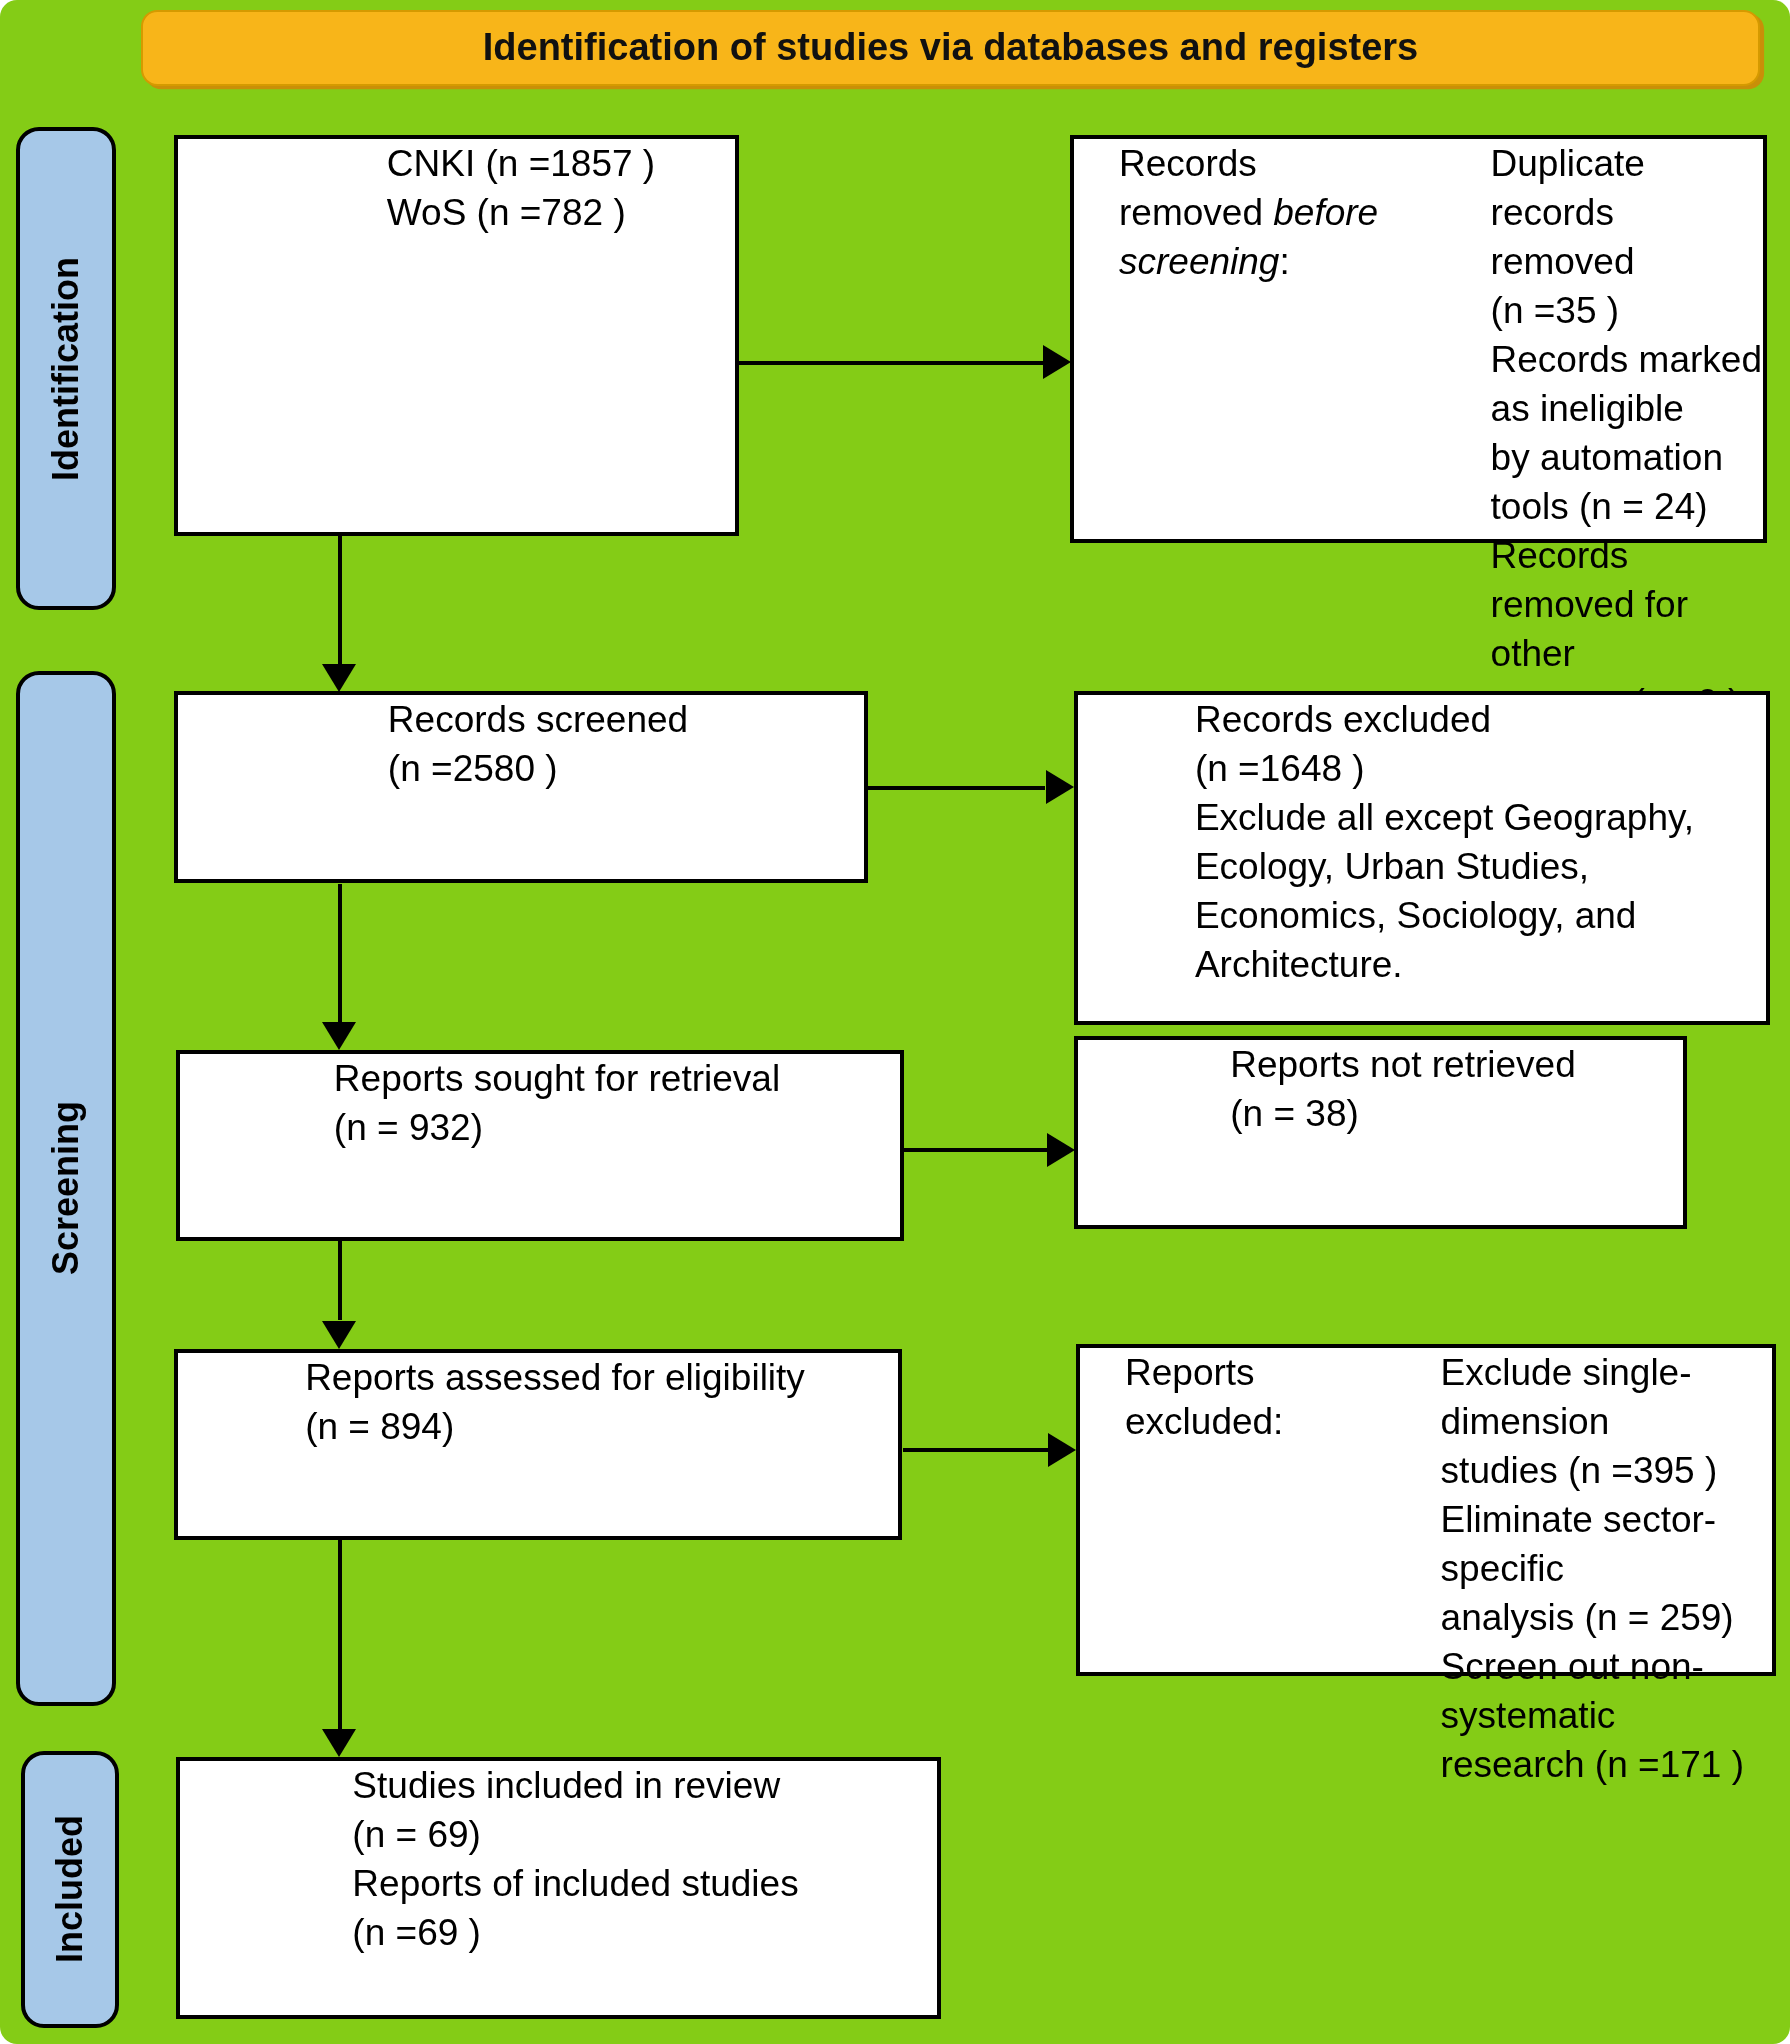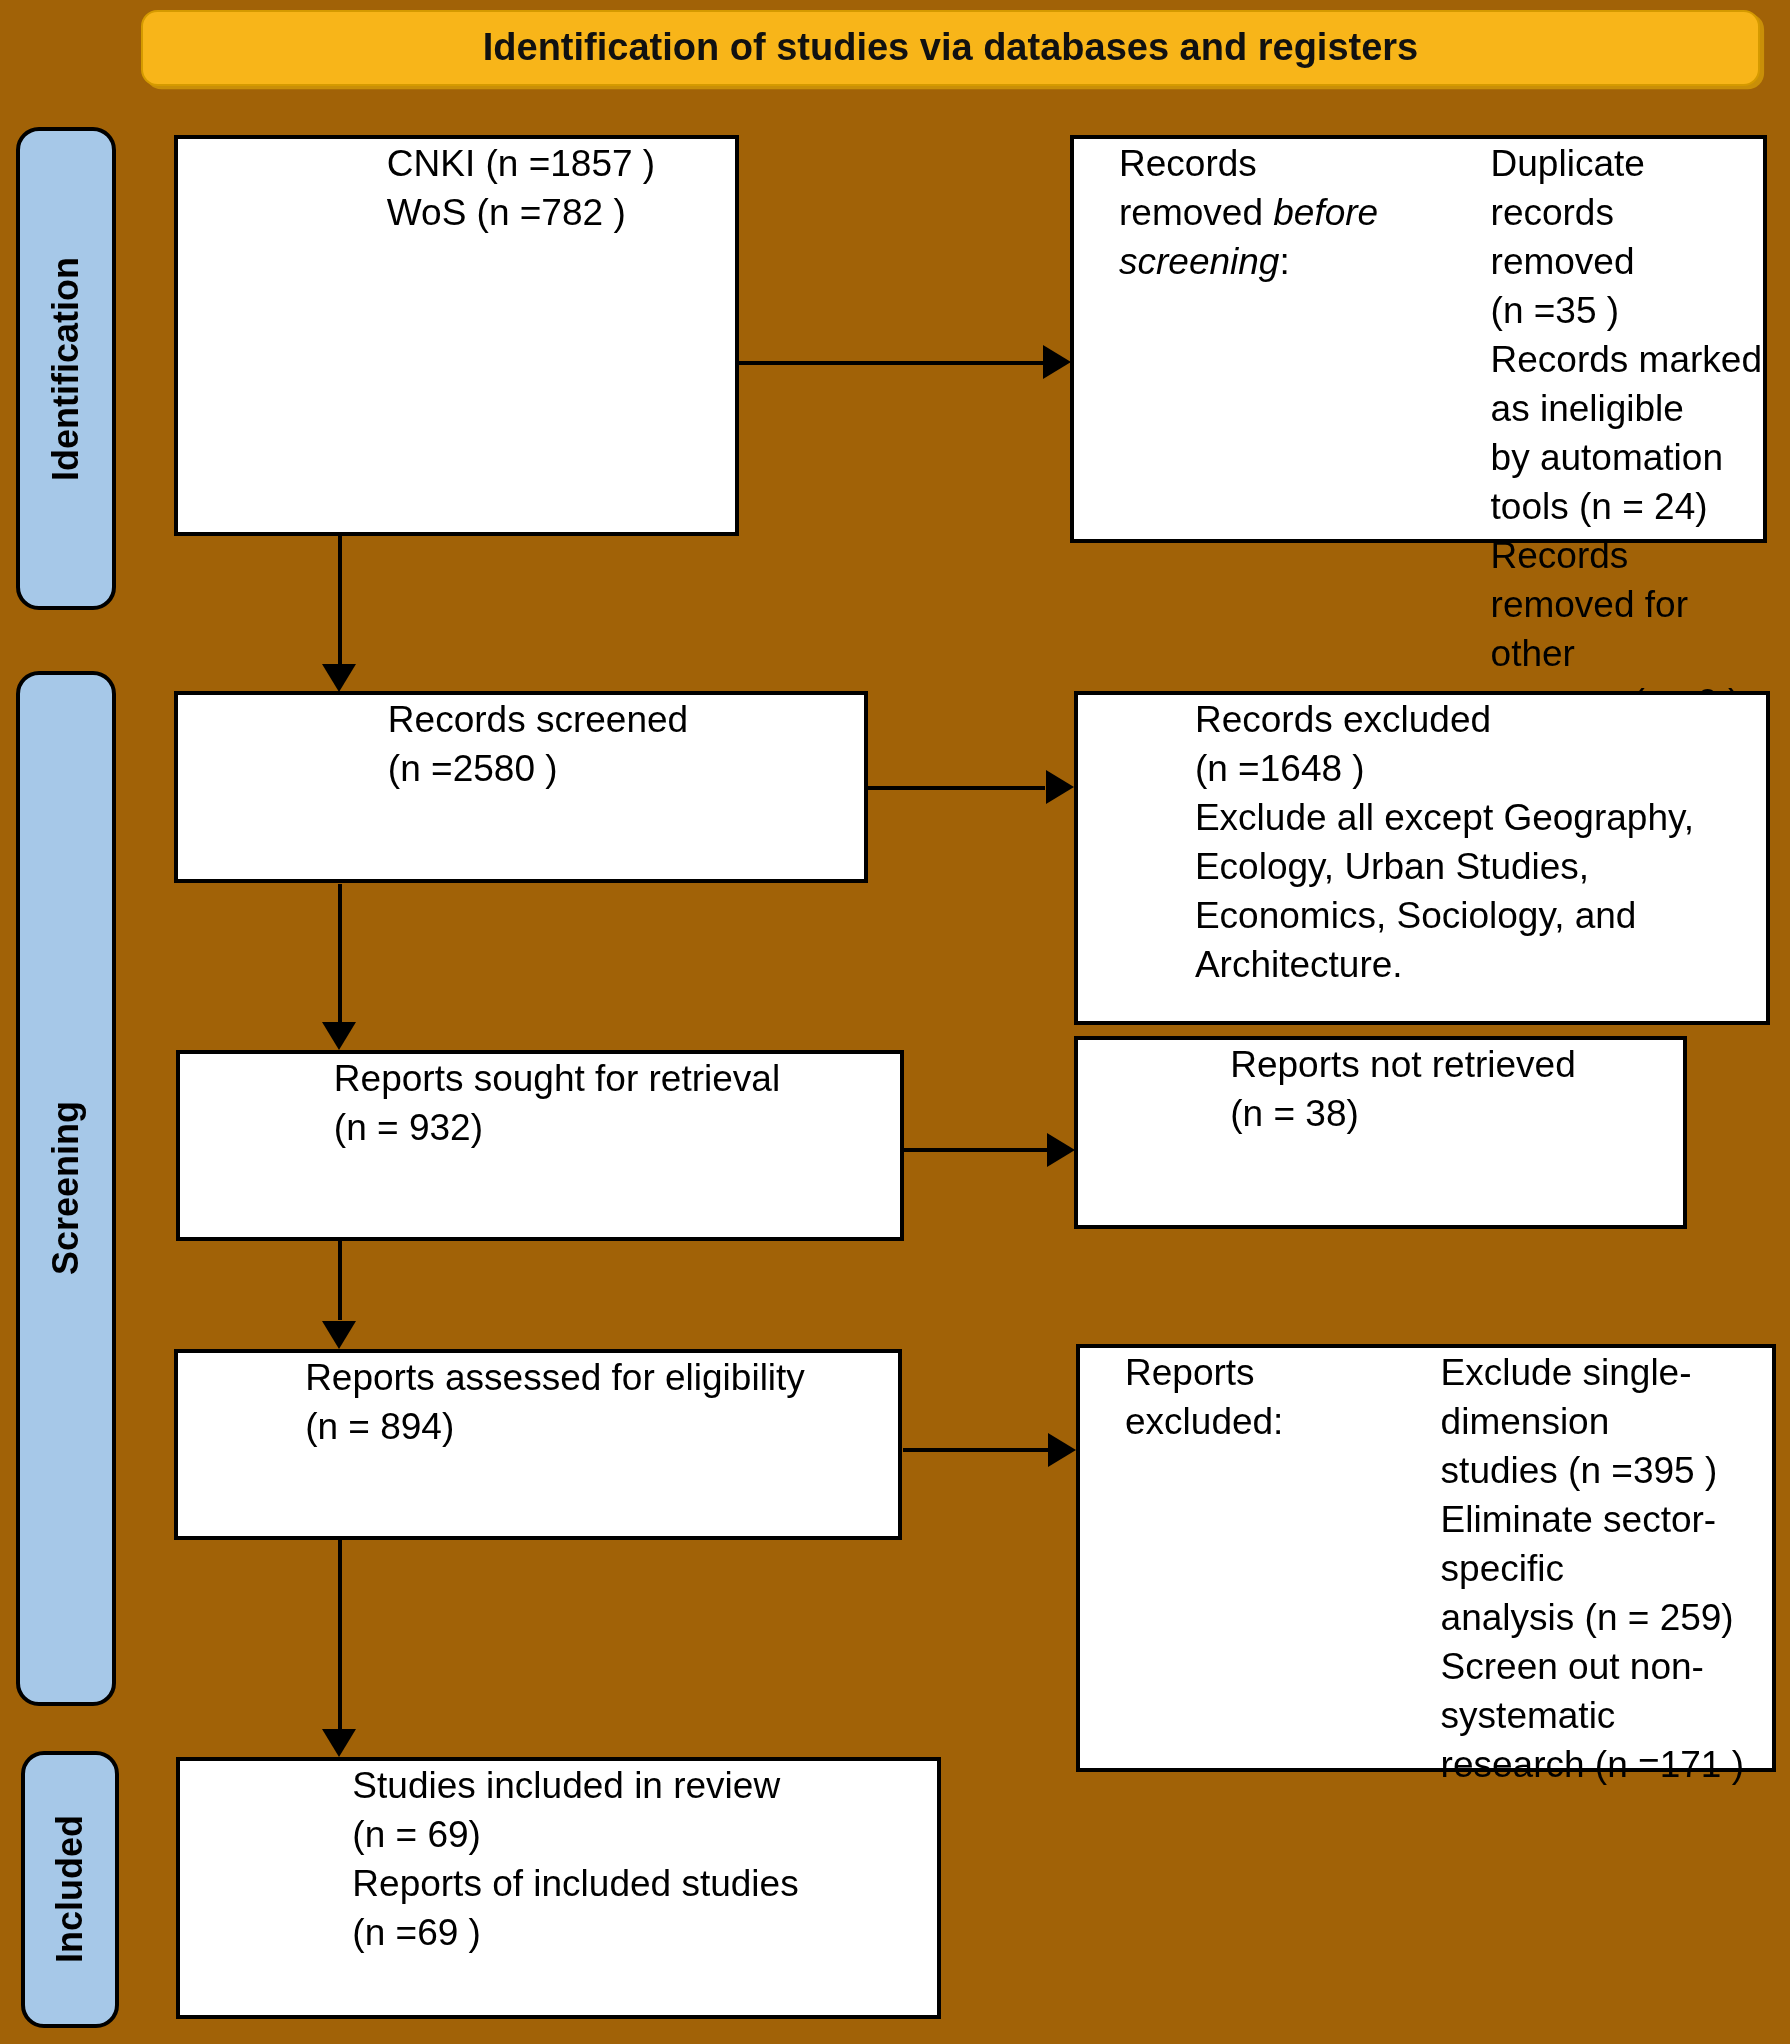--- a/index.html
+++ b/index.html
@@ -1,19 +1,20 @@
 <!DOCTYPE html>
 <html style="font-size:13px"><head>
 <meta charset="utf-8">
 <style>
   html,body{margin:0;padding:0;background:#ffffff;}
   .canvas{
-    position:relative;width:1790px;height:2044px;background:#a16207;
+    position:relative;width:1790px;height:2044px;background:#84cc16;
     font-family:"Liberation Sans","DejaVu Sans",sans-serif;color:#000;
     overflow:hidden;
+    border-radius:17px;
   }
   .banner{
     position:absolute;left:141px;top:9.8px;width:1619px;height:76px;
     background:#f8b519;border:2.5px solid #d59a00;border-radius:16.4px;
     box-shadow:4.1px 3.3px 0 #c98f08;
     display:flex;align-items:center;justify-content:center;
     box-sizing:border-box;
   }
   .banner .title{font-size:38px;font-weight:bold;color:#111;}
   .side-label{
@@ -99,21 +100,21 @@
   <div class="box" style="left:1074px;top:1036px;width:613px;height:193px;padding-left:45px;">
     <div class="prel">Reports not retrieved
 (n = 38)</div>
   </div>
 
   <div class="box" style="left:174px;top:1349px;width:728px;height:191px;padding-left:34px;">
     <div class="prel">Reports assessed for eligibility
 (n = 894)</div>
   </div>
 
-  <div class="box" style="left:1076px;top:1344px;width:700px;height:428px;padding-left:45px;">
+  <div class="box" style="left:1076px;top:1344px;width:700px;height:332px;padding-left:45px;">
     <div class="prel">Reports excluded:</div>
     <div class="prel indent2">Exclude single-dimension
 studies (n =395 )
 Eliminate sector-specific
 analysis (n = 259)
 Screen out non-systematic
 research (n =171 )</div>
   </div>
 
   <div class="box" style="left:176px;top:1757px;width:765px;height:262px;padding-left:34px;">

